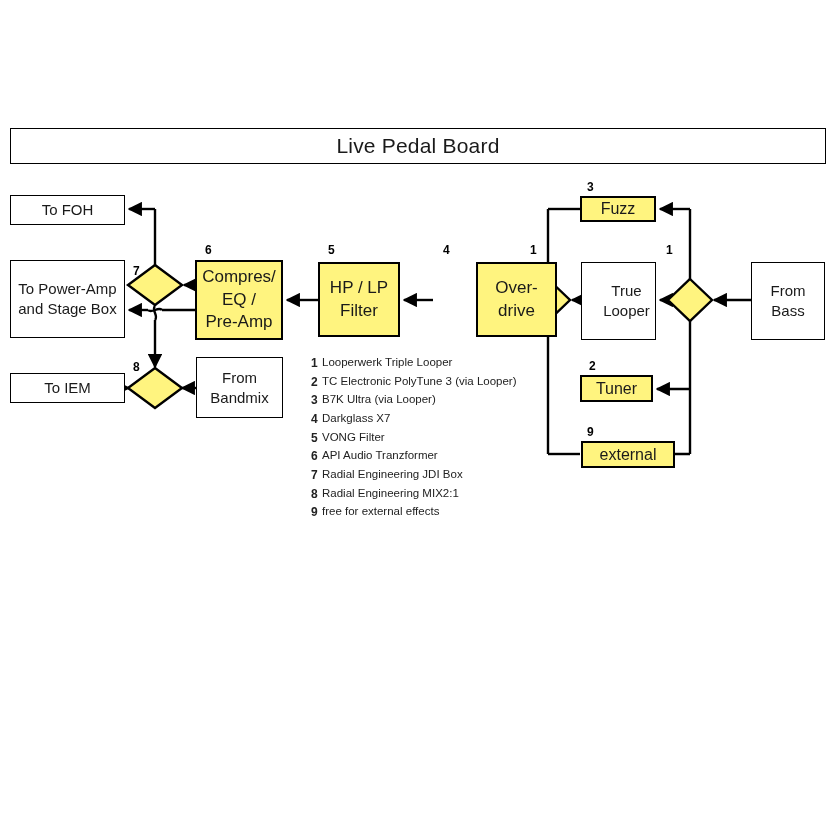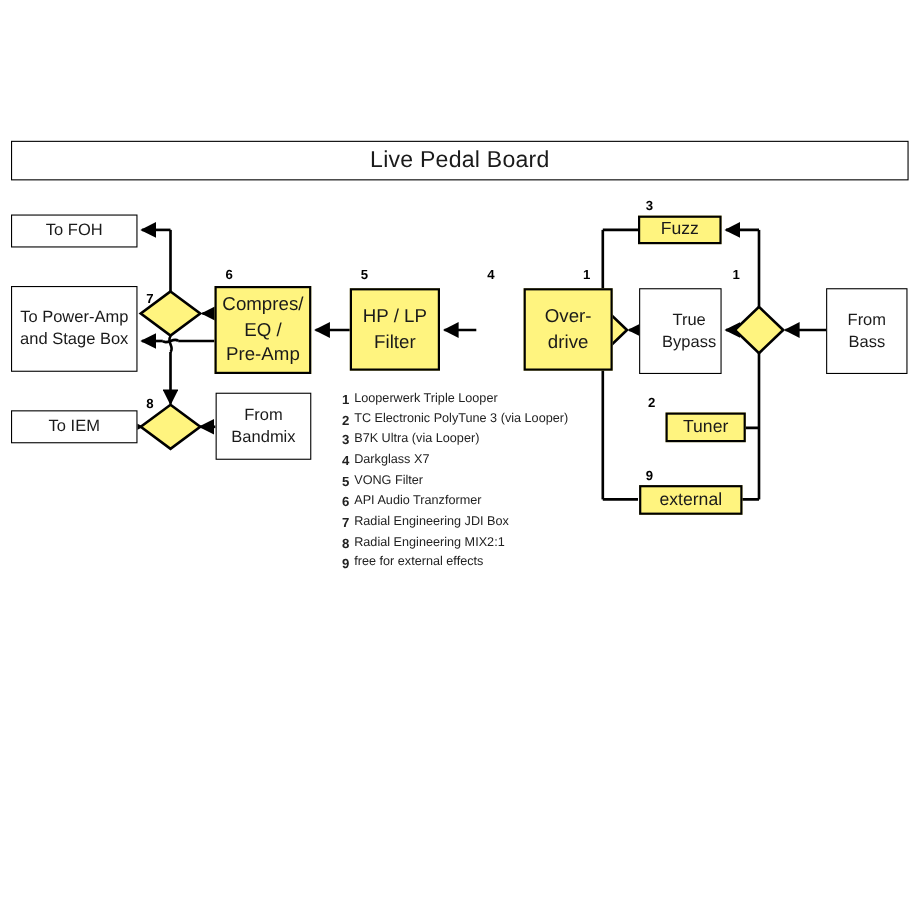--- a/index.html
+++ b/index.html
@@ -212,36 +212,36 @@
 <div class="node pedal" style="left:433px; top:262px; width:81px; height:75px;margin-left:43px;">
   <span class="lines">
     <span>Over-</span>
     <span>drive</span>
   </span>
 </div>
 
 <div class="node plain" style="left:581px; top:262px; width:75px; height:78px;padding-left:16px;">
   <span class="lines">
     <span>True</span>
-    <span>Bypass</span>
+    <span>Looper</span>
   </span>
 </div>
 
 <div class="node plain" style="left:751px; top:262px; width:74px; height:78px;">
   <span class="lines">
     <span>From</span>
     <span>Bass</span>
   </span>
 </div>
 
 <div class="node pedal small" style="left:580px; top:196px; width:76px; height:26px;">
   <span>Fuzz</span>
 </div>
 
-<div class="node pedal small" style="left:605px; top:375px; width:73px; height:27px;">
+<div class="node pedal small" style="left:580px; top:375px; width:73px; height:27px;">
   <span>Tuner</span>
 </div>
 
 <div class="node pedal small" style="left:581px; top:441px; width:94px; height:27px;">
   <span>external</span>
 </div>
 
 <div class="tag" style="left:587px; top:181px;">3</div>
 <div class="tag" style="left:589px; top:360px;">2</div>
 <div class="tag" style="left:587px; top:426px;">9</div>

